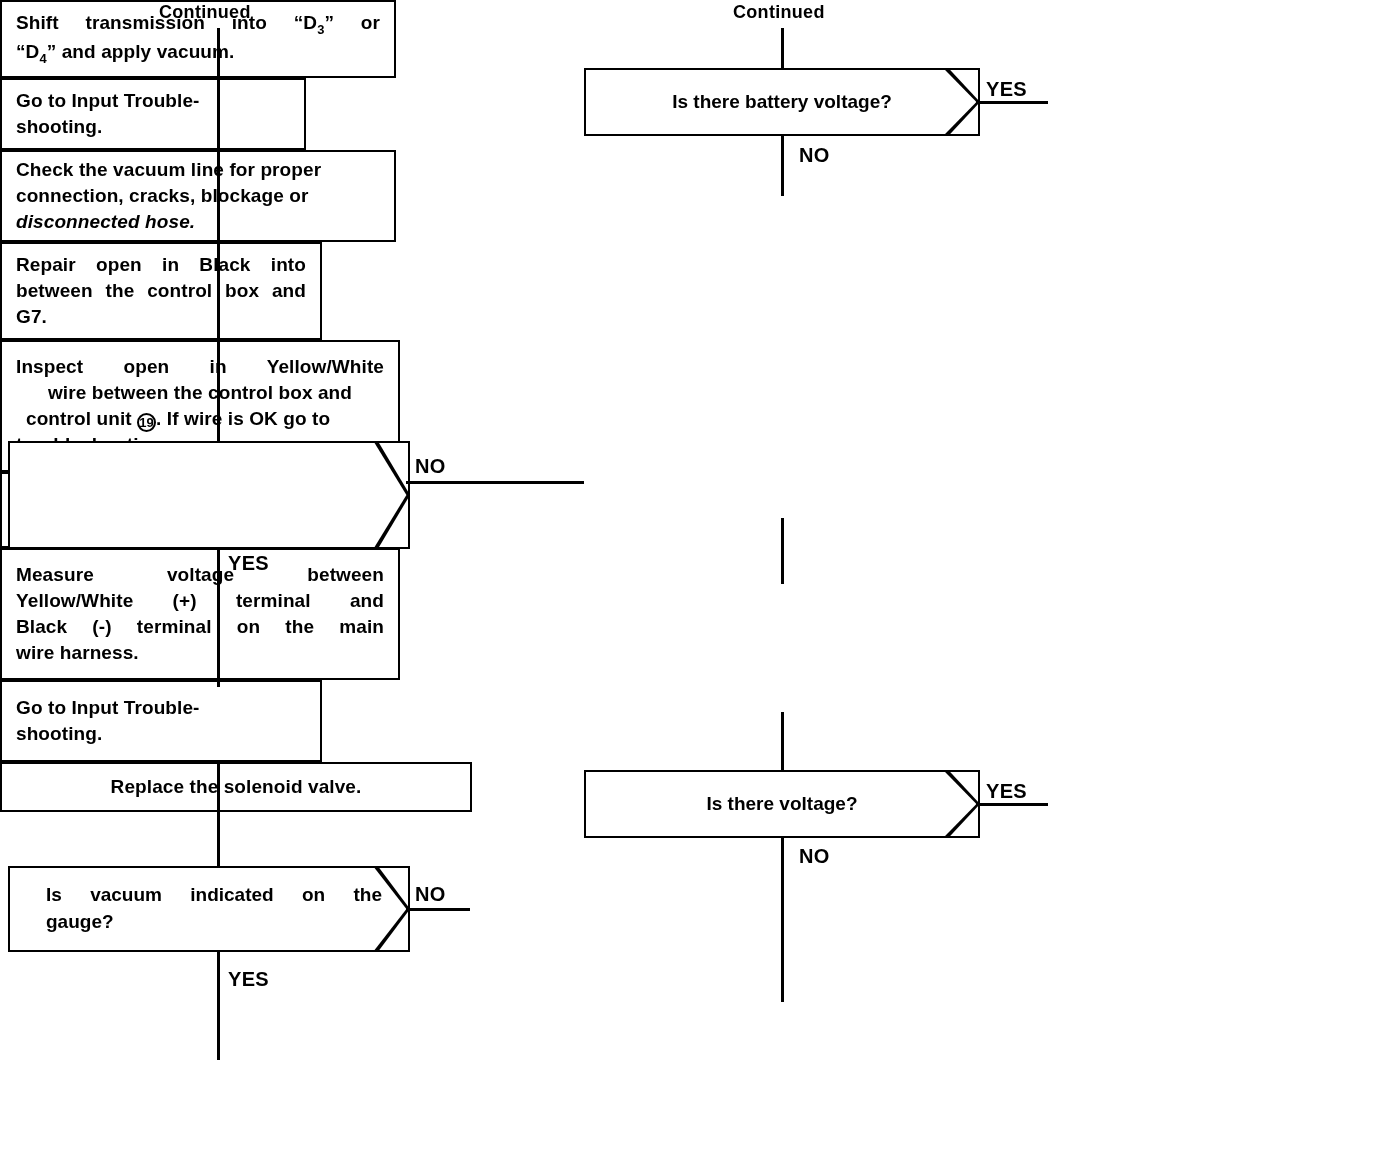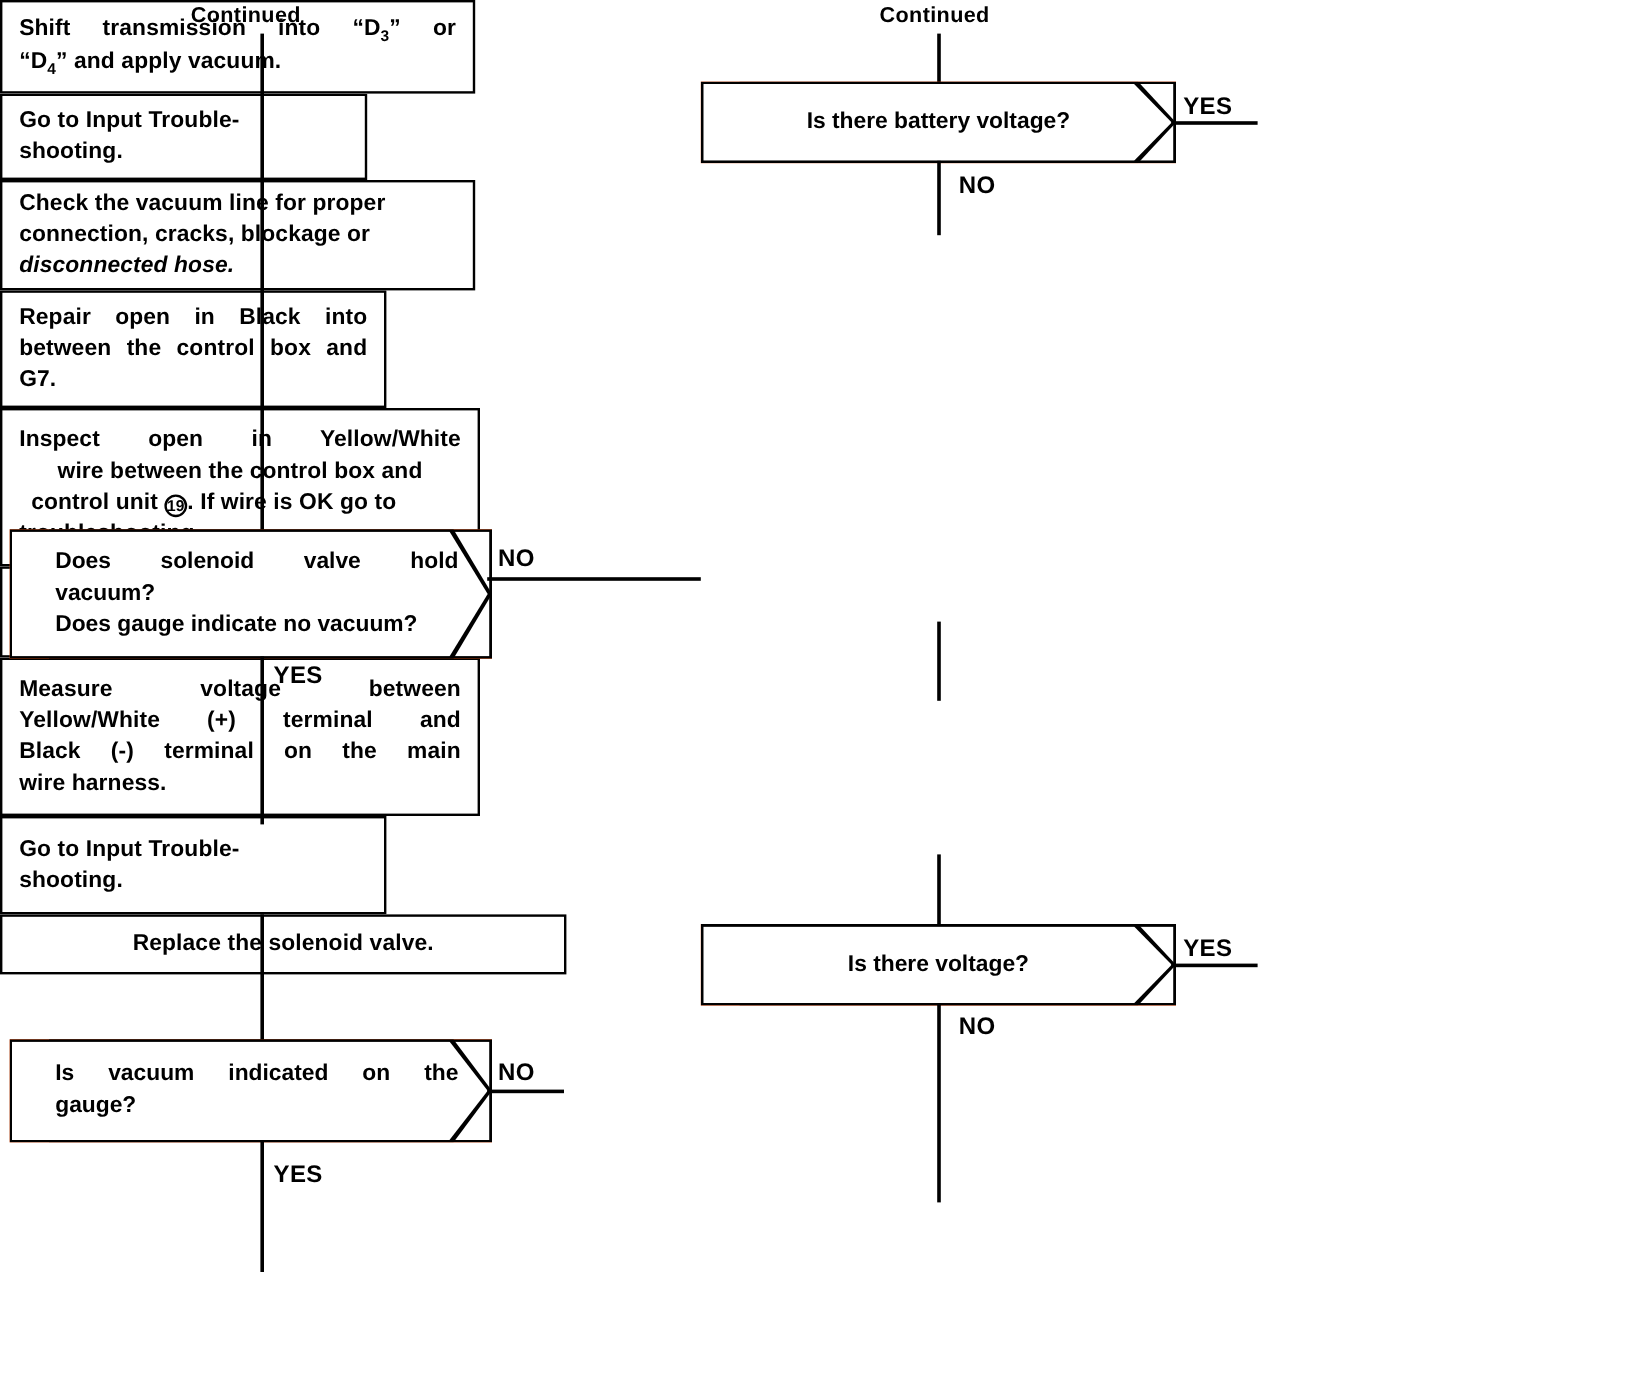--- a/index.html
+++ b/index.html
@@ -33,21 +33,21 @@
     font-size: 19px;
     font-weight: bold;
     line-height: 1.38;
     letter-spacing: 0.1px;
   }
   .box.center .txt { text-align: center; padding: 0 10px; }
   .box.just .txt  { text-align: justify; text-align-last: left; }
 
   
   .hex {
-    background: #c2410c;
+    background: #3b82f6;
     display: flex;
     align-items: center;
     box-sizing: border-box;
     position: absolute;
   }
   .hex .hexbg {
     position: absolute;
     inset: 0;
     background: #000;
     clip-path: polygon(
@@ -130,25 +130,20 @@
 
   <div class="label continued" style="left:159px; top:2px;">Continued</div>
 
   <div class="vline" style="left:217px; top:28px; height:415px;"></div>
 
   <div class="hex" style="left:8px; top:441px; width:402px; height:108px;">
     <div class="hexbg"></div>
     <div class="hexin"></div>
     <div class="tipbg"></div>
     <div class="tipin"></div>
-    <div class="hexlabel" style="padding-left:38px; padding-right:28px;">
-      <div style="text-align:justify; text-align-last:justify;">Does solenoid valve hold</div>
-      <div>vacuum?</div>
-      <div>Does gauge indicate no vacuum?</div>
-    </div>
   </div>
 
   <div class="label" style="left:415px; top:455px;">NO</div>
   <div class="hline" style="left:406px; top:481px; width:178px;"></div>
 
   <div class="label" style="left:228px; top:552px;">YES</div>
   <div class="vline" style="left:217px; top:547px; height:140px;"></div>
 
   <div class="box just" style="left:18px; top:686px; width:396px; height:78px;">
     <span class="txt">

